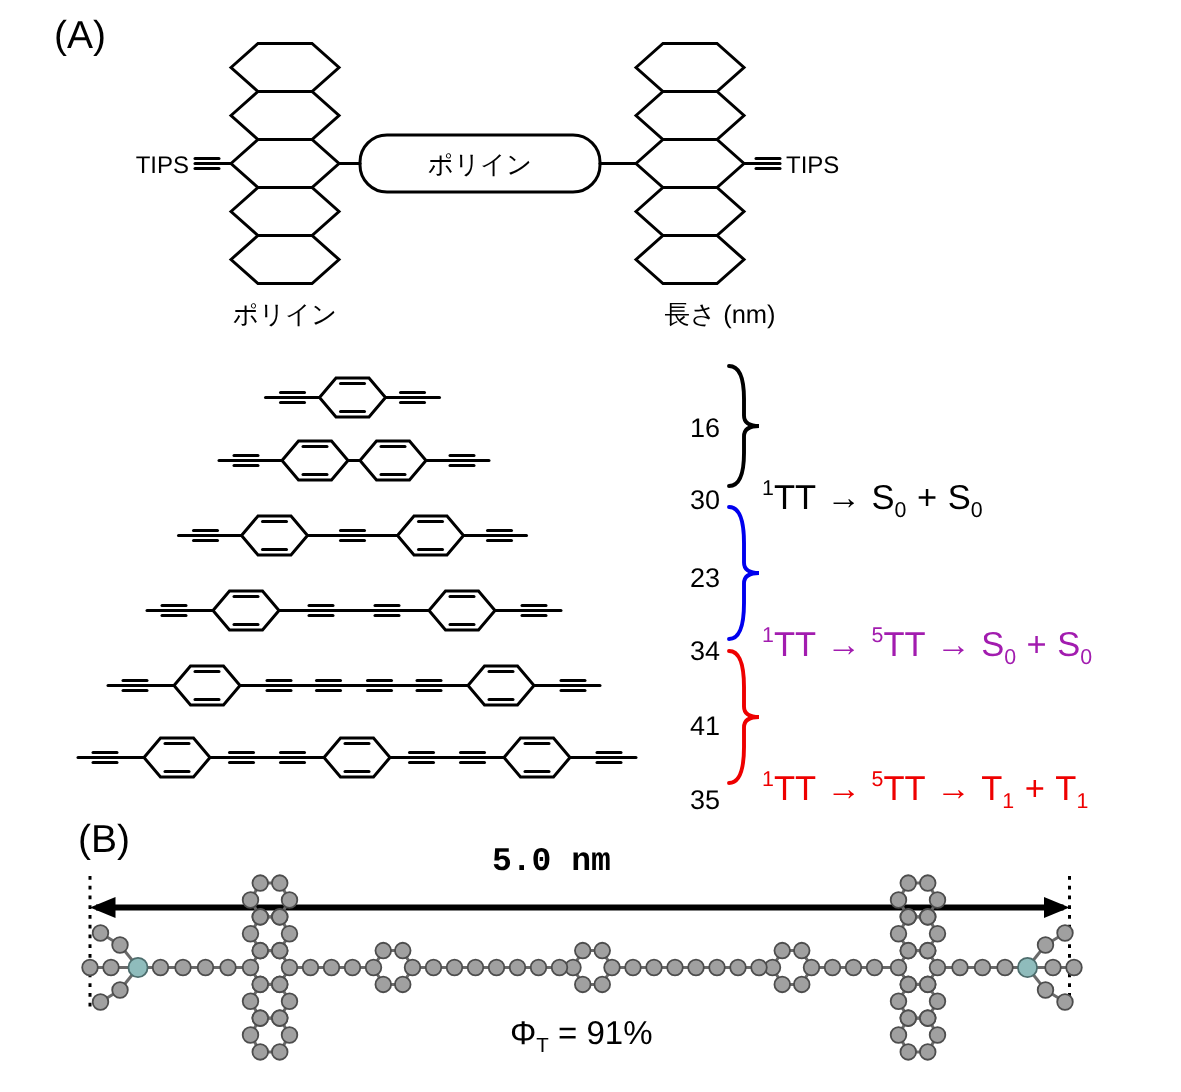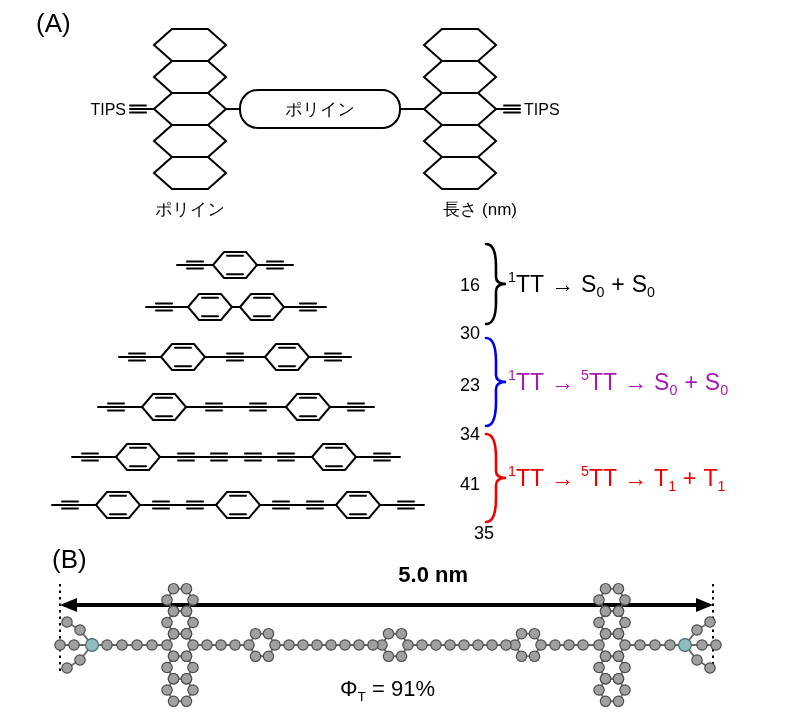--- a/index.html
+++ b/index.html
@@ -2,25 +2,25 @@
 <html><head>
 <meta charset="utf-8">
 <style>
   html,body{margin:0;padding:0;background:#fff;}
   #fig{position:relative;width:787px;height:728px;background:#fff;overflow:hidden;
        font-family:"Liberation Sans","DejaVu Sans",sans-serif;color:#000;}
   .abs{position:absolute;}
   .panel-label{font-size:26px;}
   .col-header{font-size:17px;text-align:center;}
   .len{font-size:18px;width:36px;text-align:right;margin-top:27px;}
-  .reaction{font-size:23px;white-space:nowrap;}
+  .reaction{font-size:23px;white-space:nowrap;margin-top:48px;}
   .reaction .arr{margin:0 7px;}
   .reaction sup{font-size:0.62em;position:relative;top:-0.05em;}
   .reaction sub{font-size:0.62em;}
-  .scale-label{font-size:22px;font-weight:bold;text-align:right;width:140px;}
+  .scale-label{font-size:22px;font-weight:bold;text-align:left;width:140px;font-family:Liberation Mono, monospace;}
   .phi-label{font-size:22px;text-align:left;width:180px;}
   .phi-label sub{font-size:0.62em;}
   svg .sk{stroke:#000;stroke-width:2;fill:none;stroke-linecap:round;}
   svg text{fill:#000;}
 </style>
 </head>
 <body>
 
 <svg width="0" height="0" style="position:absolute" aria-hidden="true">
   <defs>
@@ -177,21 +177,21 @@
     <line class="sk" x1="352" y1="18" x2="370" y2="18"></line>
       <use href="#trip" x="370" y="18"></use>
     <line class="sk" x1="386" y1="18" x2="396" y2="18"></line>
   </svg>
 
   <div class="abs len" style="left:444px;top:248px">16</div>
   <div class="abs len" style="left:444px;top:296px">30</div>
   <div class="abs len" style="left:444px;top:348px">23</div>
   <div class="abs len" style="left:444px;top:397px">34</div>
   <div class="abs len" style="left:444px;top:447px">41</div>
-  <div class="abs len" style="left:458px;top:496px">35</div>
+  <div class="abs len" style="left:444px;top:496px">35</div>
 
   <svg class="abs" style="left: 484px; top: 242px; color: rgb(0, 0, 0);" width="26" height="84">
     <path d="M2,2 Q12,2 12,24 L12,35 Q12,42 22,42 Q12,42 12,49 L12,60 Q12,82 2,82" fill="none" stroke="currentColor" stroke-width="2.6" stroke-linecap="round"></path>
   </svg>
   <svg class="abs" style="left: 484px; top: 336px; color: rgb(0, 0, 238);" width="26" height="92">
     <path d="M2,2 Q12,2 12,26 L12,39 Q12,46 22,46 Q12,46 12,53 L12,66 Q12,90 2,90" fill="none" stroke="currentColor" stroke-width="2.6" stroke-linecap="round"></path>
   </svg>
   <svg class="abs" style="left: 484px; top: 432px; color: rgb(238, 0, 0);" width="26" height="92">
     <path d="M2,2 Q12,2 12,26 L12,39 Q12,46 22,46 Q12,46 12,53 L12,66 Q12,90 2,90" fill="none" stroke="currentColor" stroke-width="2.6" stroke-linecap="round"></path>
   </svg>

